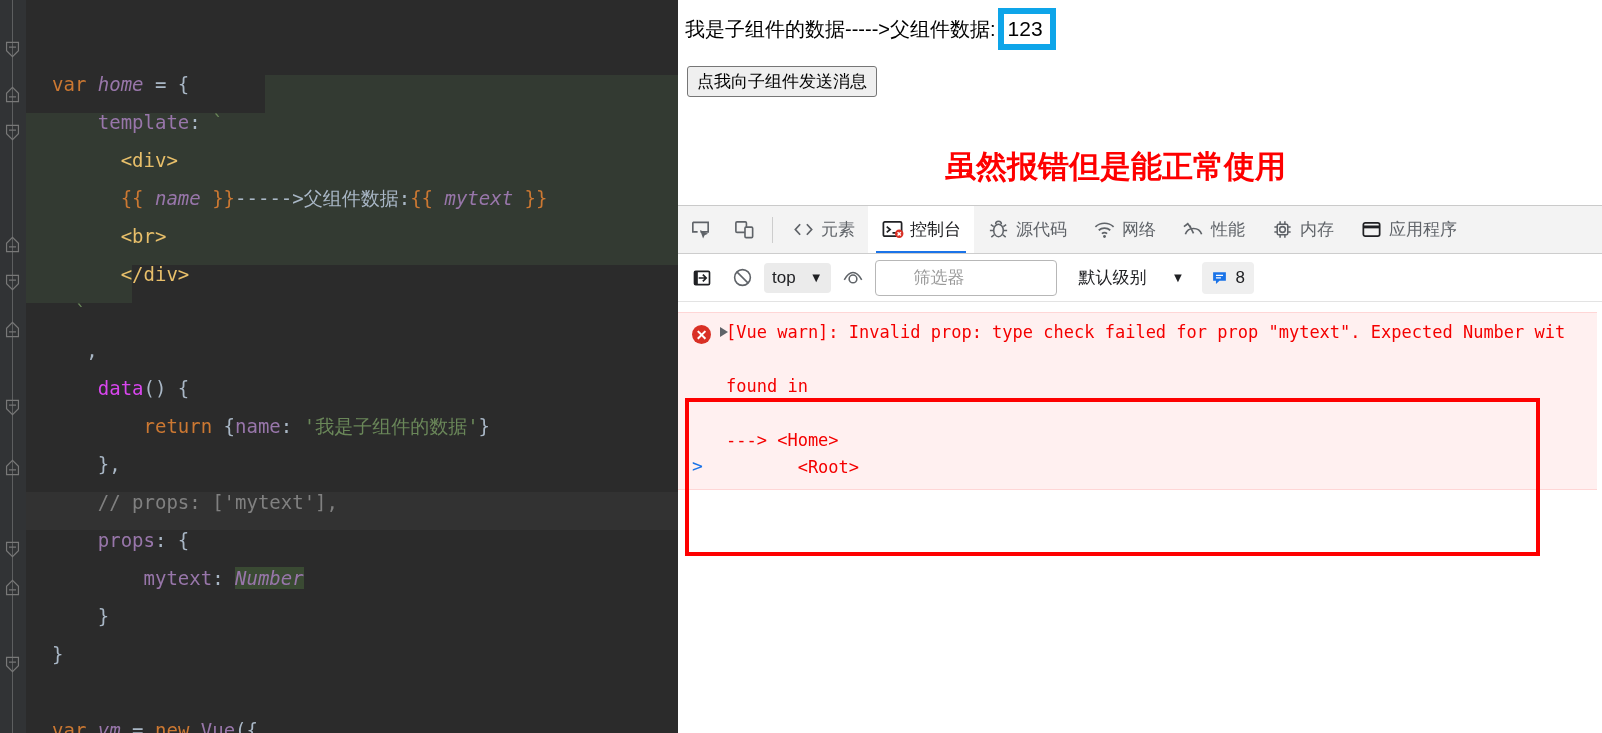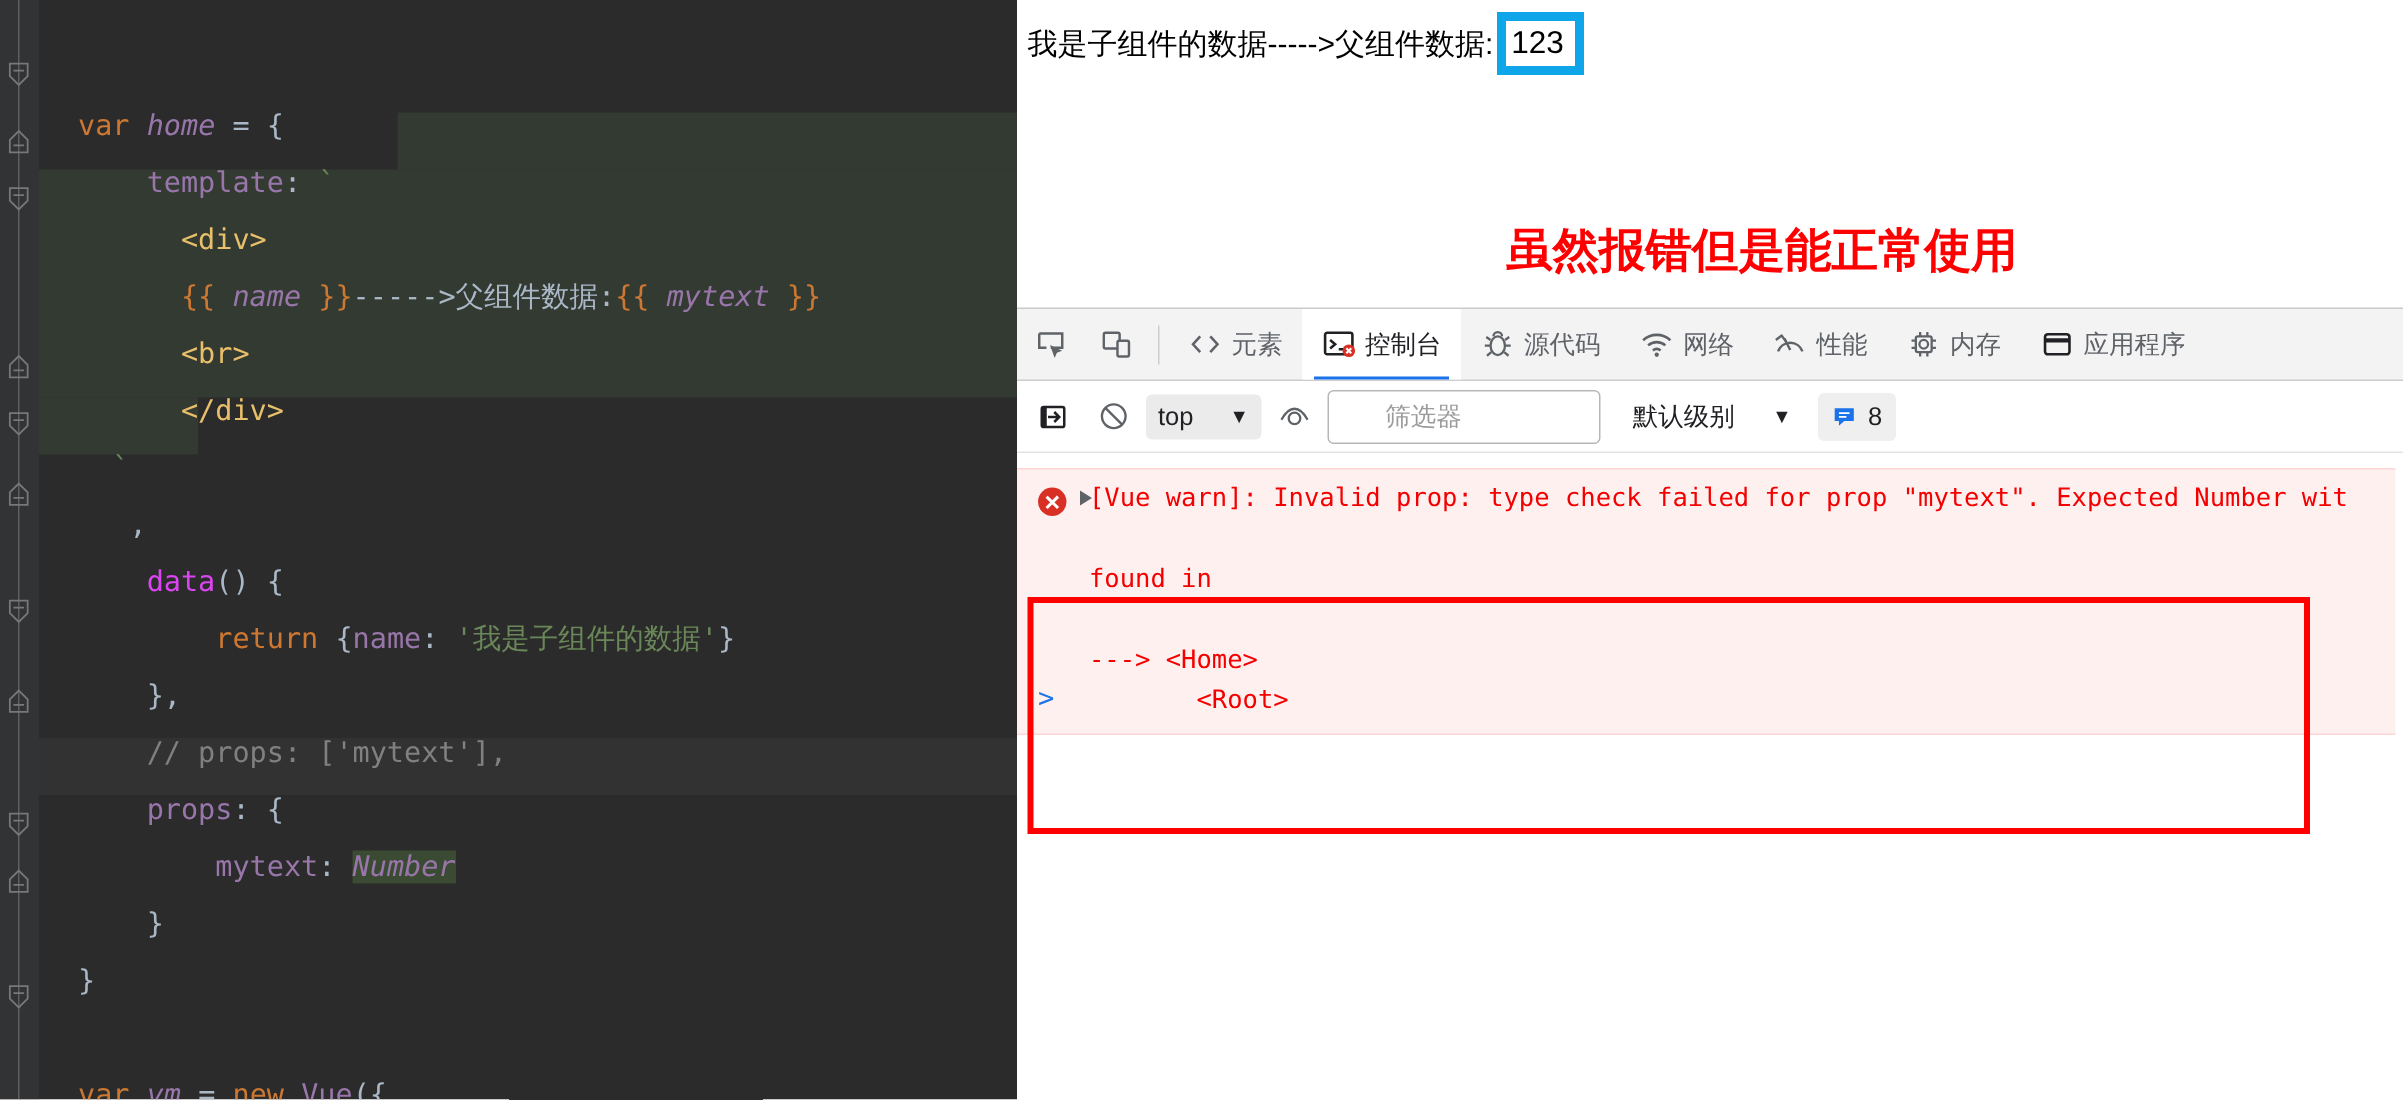--- a/index.html
+++ b/index.html
@@ -87,21 +87,21 @@
     height:31px; padding:0 9px;
     background:#efefef;
     border:1px solid #767676;
     border-radius:3px;
     font-size:17px; color:#000;
     font-family:"Liberation Sans", sans-serif;
     cursor:pointer;
   }
   #annot {
     position:absolute; left:267px; top:146px; width:400px;
-    text-align:right;
+    text-align:left;
     color:#fe0000;
     font-size:31px;
     font-weight:bold;
     font-family:Liberation Sans, sans-serif;
     white-space:nowrap;
   }
 
   
   #devtools {
     position:absolute; left:678px; top:205px; width:924px; height:528px;
@@ -152,21 +152,21 @@
     gap:4px;
   }
   .tb-btn {
     width:36px; height:36px;
     display:flex; align-items:center; justify-content:center;
     border-radius:4px; cursor:pointer;
   }
   #ctx-select {
     height:30px; padding:0 8px;
     background:#ebebeb; border-radius:4px;
-    display:flex; align-items:center; gap:24px;
+    display:flex; align-items:center; gap:14px;
     font-size:17px; color:#202124; cursor:pointer;
     font-family:"Liberation Sans", sans-serif;
   }
   #filter-box {
     flex:0 0 auto;
     width:182px; height:36px;
     border:1px solid #b7b7b7;
     border-radius:4px;
     background:#fff;
     display:flex; align-items:center;
@@ -359,20 +359,21 @@
           </svg>
         </div>
       </div>
   </div>
 
   <div id="page">
     <div id="page-line1">
       <span>我是子组件的数据-----&gt;父组件数据:</span>
       <input id="num-input" value="123" style="">
     </div>
+    <button id="send-btn">点我向子组件发送消息</button>
     <div id="annot">虽然报错但是能正常使用</div>
   </div>
 
   <div id="devtools">
 
     <div id="dt-tabs">
       <div class="dt-iconbtn">
         <svg width="23" height="23" viewBox="0 0 24 24" fill="none" stroke="#5f6368" stroke-width="1.7">
           <path d="M4 4.5h16v10H12"></path>
             <path d="M4 4.5v10h5"></path>

